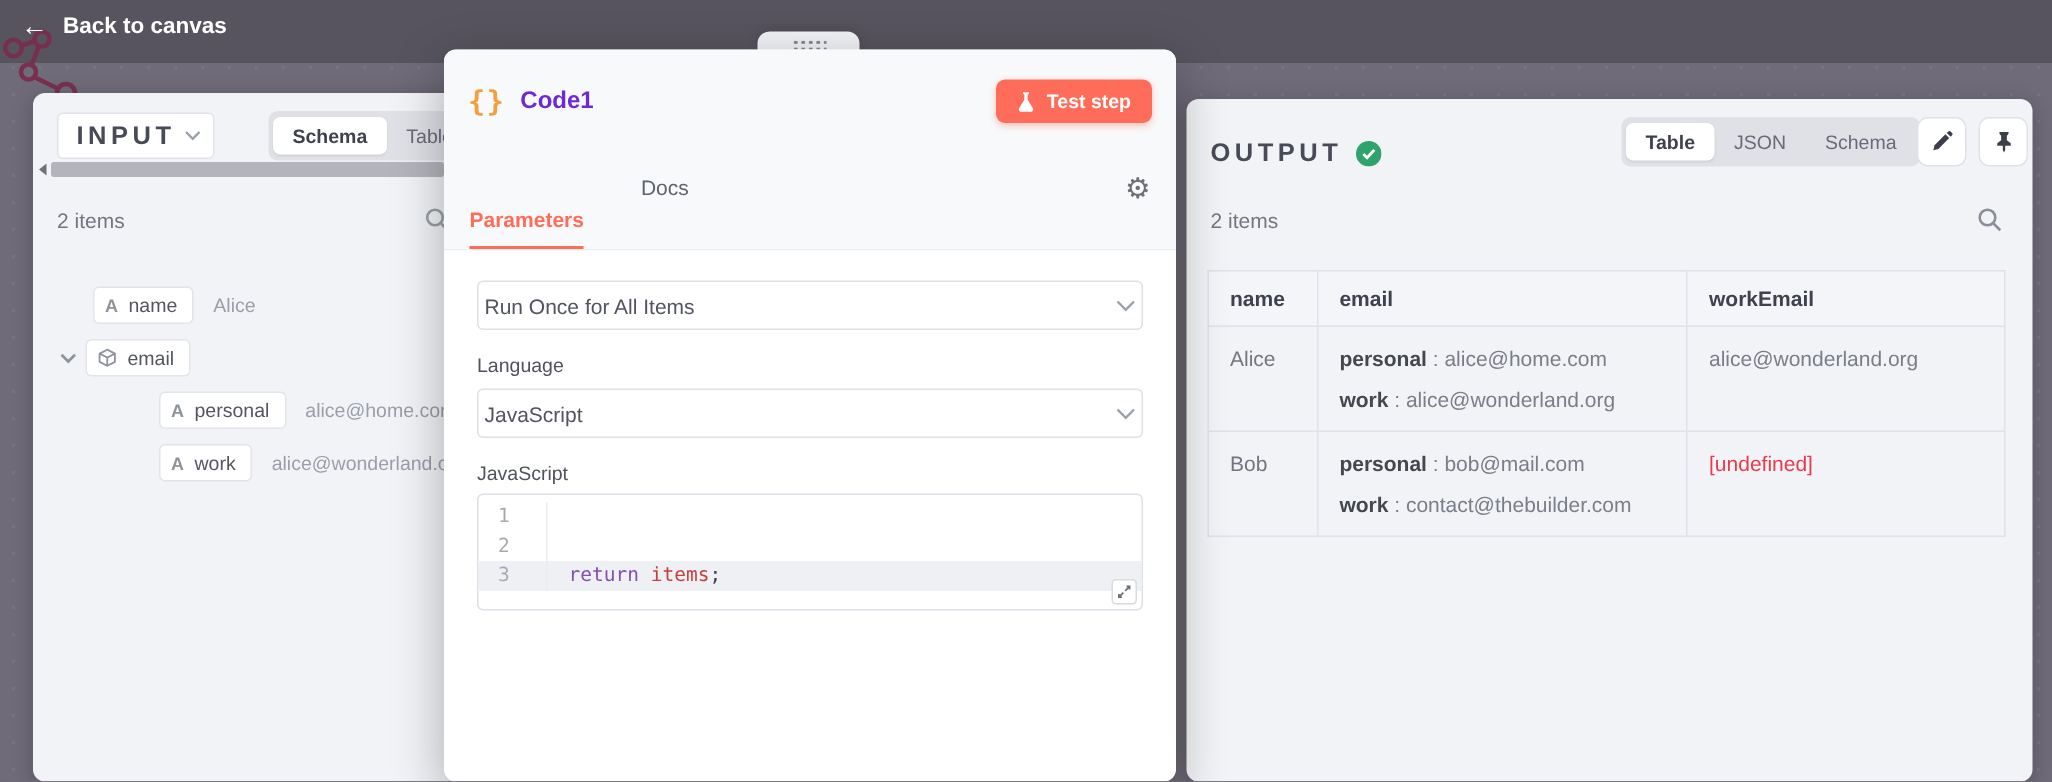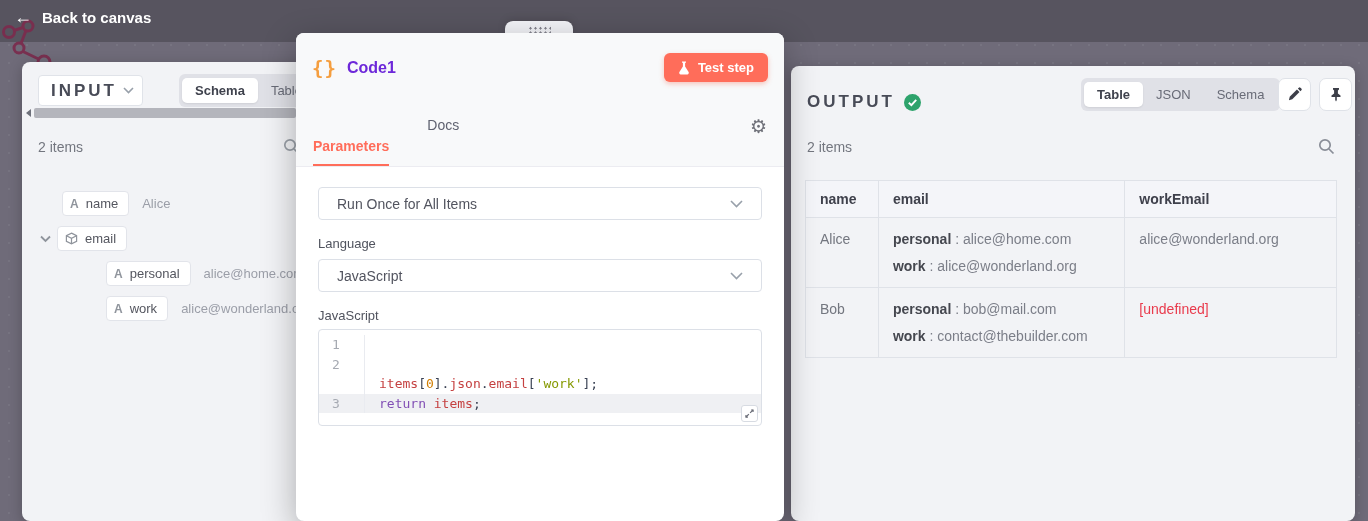--- a/index.html
+++ b/index.html
@@ -42,21 +42,21 @@
   .title-row{display:flex;align-items:center;gap:10px;}
   .node-icon{color:var(--node-orange,#f59e3e);font-weight:700;font-size:19px;font-family:"DejaVu Sans Mono",monospace;letter-spacing:1px;}
   .node-title{font-size:16px;font-weight:700;color:#6d28d9;margin:0;}
   .test-btn{margin-left:auto;display:inline-flex;align-items:center;gap:8px;background:var(--accent,#ff6d5a);border:0;color:#fff;font-family:inherit;font-size:13px;font-weight:600;padding:7px 14px;border-radius:6px;cursor:pointer;box-shadow:0 2px 5px rgba(244,97,73,.35);}
   .modal-tabs{display:flex;align-items:center;gap:38px;margin-top:13px;padding:0 1px;}
   .mtab{font-size:14px;color:#5f6270;padding-bottom:10px;cursor:pointer;border-bottom:2px solid transparent;}
   .mtab.active{color:var(--accent,#ff6d5a);font-weight:600;border-bottom-color:var(--accent,#ff6d5a);margin-top:43px;}
   .gear{margin-left:auto;color:#6e7078;font-size:19px;line-height:1;padding-bottom:8px;cursor:pointer;}
   .modal-body{padding:20px 22px 0 22px;background:#fff;}
   .field-label{display:block;font-size:13px;color:#50535e;margin-bottom:8px;}
-  .select{display:flex;align-items:center;justify-content:space-between;height:33px;border:1px solid #dce0e7;border-radius:4px;background:#fff;padding:0 18px;font-size:14px;color:#52545f;cursor:pointer;margin-bottom:16px;}
+  .select{display:flex;align-items:center;justify-content:space-between;height:33px;border:1px solid #dce0e7;border-radius:4px;background:#fff;padding:0 4px;font-size:14px;color:#52545f;cursor:pointer;margin-bottom:16px;}
   .select .chev{color:#98a0aa;}
   
   .editor{position:relative;border:1px solid #dce0e7;border-radius:4px;background:#fff;overflow:hidden;padding:5px 0 12px 0;}
   .code-row{display:flex;font-family:"DejaVu Sans Mono",monospace;font-size:13px;line-height:19.5px;}
   .code-row.active{background:#eff0f3;}
   .ln{flex:0 0 46px;padding-left:13px;color:#a6aab2;border-right:1px solid #e9ebf0;}
   .lc{padding-left:14px;white-space:pre;}
   .tk-kw{color:var(--tk-kw);} .tk-var{color:var(--tk-var);} .tk-op{color:var(--tk-op);}
   .tk-num{color:var(--tk-num);} .tk-str{color:var(--tk-str);} .tk-pu{color:var(--tk-pu);} .tk-pl{color:var(--tk-pl);}
   .expand-btn{position:absolute;right:3px;bottom:3px;width:17px;height:17px;border:1px solid #d7dbe2;border-radius:3px;background:#fff;display:flex;align-items:center;justify-content:center;padding:0;cursor:pointer;color:#6b6e78;}
@@ -276,21 +276,20 @@
         <div class="editor">
           <div id="code-lines">
               <div class="code-row">
                 <span class="ln">1</span>
               </div>
               <div class="code-row">
                 <span class="ln">2</span>
               </div>
               <div class="code-row">
                 <span class="ln"></span>
-                <span class="lc"><span class="tk-var">items</span><span class="tk-pu">[</span><span class="tk-num">0</span><span class="tk-pu">].</span><span class="tk-var">json</span><span class="tk-pu">.</span><span class="tk-var">email</span><span class="tk-pu">[</span><span class="tk-str">'work'</span><span class="tk-pu">];</span></span>
               </div>
               <div class="code-row active">
                 <span class="ln">3</span>
                 <span class="lc"><span class="tk-kw">return </span><span class="tk-var">items</span><span class="tk-pu">;</span></span>
               </div>
             </div>
           <button class="expand-btn">
             <svg width="11" height="11" viewBox="0 0 14 14">
                 <g stroke="#6b6e78" stroke-width="1.5" fill="none">
                   <path d="M9 2.5h2.5V5"></path>

